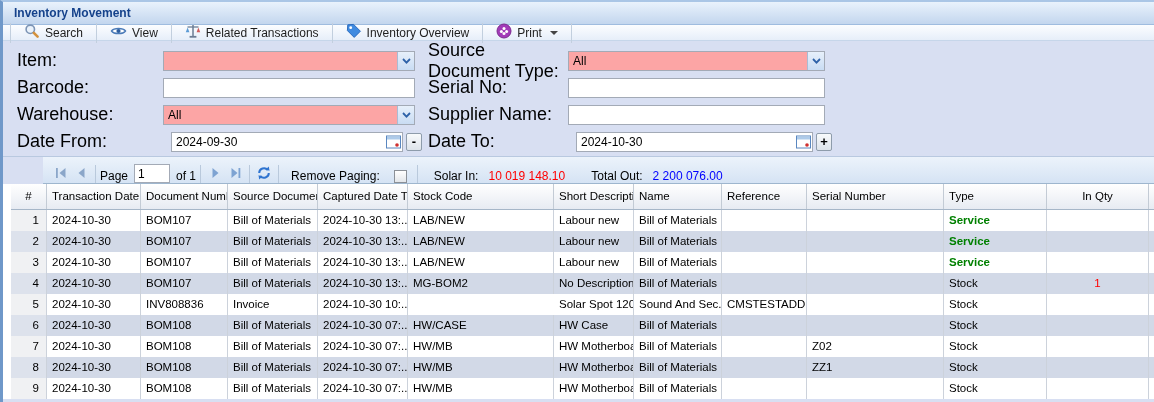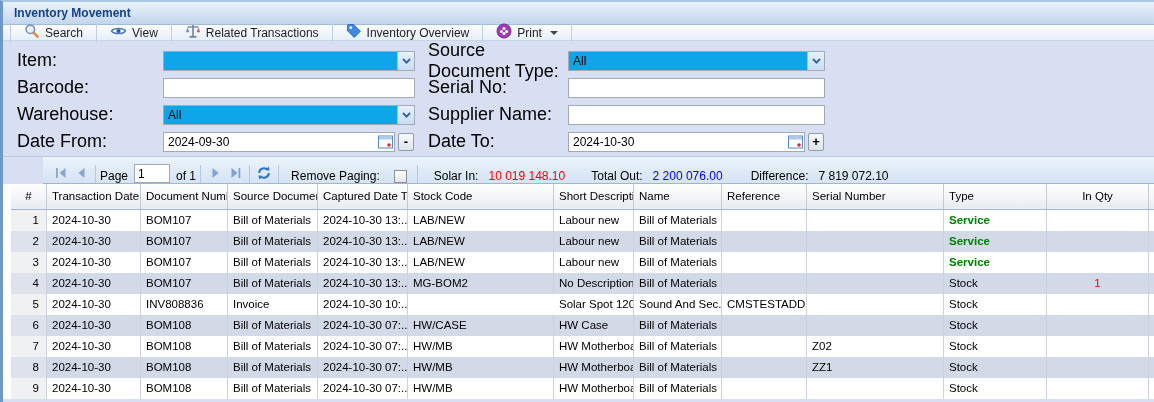--- a/index.html
+++ b/index.html
@@ -37,27 +37,27 @@
   .fcol1{ width:420px; }
   .fcol2{ flex:1; }
   .f-row{ display:flex; align-items:center; height:27px; }
   .f-label{ font-size:18px; color:#000; }
   .fcol1 .f-label{ margin-left:14px; width:146px; }
   .fcol2 .f-label{ margin-left:5px; width:140px; }
   .tbox{
     height:20px; background:#fff; border:1px solid #a3aab6;
     font-size:12px; padding:0 4px; font-family:inherit; color:#000;
   }
-  .combo{ display:flex; height:20px; border:1px solid #a3aab6; background:#0ea5e9; }
+  .combo{ display:flex; height:20px; border:1px solid #a3aab6; background:#fca5a5; }
   .combo .cval{ flex:1; font-size:12px; padding:2px 4px; white-space:nowrap; overflow:hidden; }
   .combo-btn{
     width:17px; display:flex; align-items:center; justify-content:center;
     background:linear-gradient(#e7f0fb,#c9dcf3); border-left:1px solid #a9bcd4; cursor:default;
   }
-  .datewrap{ display:flex; align-items:center; }
+  .datewrap{ display:flex; align-items:center;margin-left:8px; }
   .datebox{ display:flex; align-items:center; height:20px; border:1px solid #a3aab6; background:#fff; }
   .datebox .dval{ flex:1; font-size:12px; padding:2px 4px; }
   .cal-btn{ width:18px; height:18px; display:flex; align-items:center; justify-content:center; cursor:default; }
   .pm-btn{
     width:16px; height:18px; margin-left:3px; font-size:13px; font-weight:bold; line-height:15px;
     text-align:center; border:1px solid #8e9cab; background:linear-gradient(#f8fafc,#dde3ea);
     border-radius:2px; cursor:default;
   }
   
   .paging-bar{
@@ -282,24 +282,20 @@
     <div class="chk"></div>
     <div class="psep" style="margin-left:10px"></div>
     <div class="tot" style="margin-left:12px">
       <span class="tlabel">Solar In:</span>
       <span class="tval" style="color: rgb(255, 0, 0);">10 019 148.10</span>
     </div>
     <div class="tot" style="margin-left:26px">
       <span class="tlabel">Total Out:</span>
       <span class="tval" style="color: rgb(0, 0, 255);">2 200 076.00</span>
     </div>
-    <div class="tot" style="margin-left:28px">
-      <span class="tlabel">Difference:</span>
-      <span class="tval" style="color: rgb(0, 0, 0);">7 819 072.10</span>
-    </div>
   </div>
 
   <div class="grid">
     <div class="grid-header" id="grid-header">
         <div class="hcell c0" style="width: 36px;">#</div>
         <div class="hcell c1" style="width: 94px;">Transaction Date</div>
         <div class="hcell c2" style="width: 87px;">Document Number</div>
         <div class="hcell c3" style="width: 90px;">Source Document Type</div>
         <div class="hcell c4" style="width: 90px;">Captured Date Time</div>
         <div class="hcell c5" style="width: 146px;">Stock Code</div>

